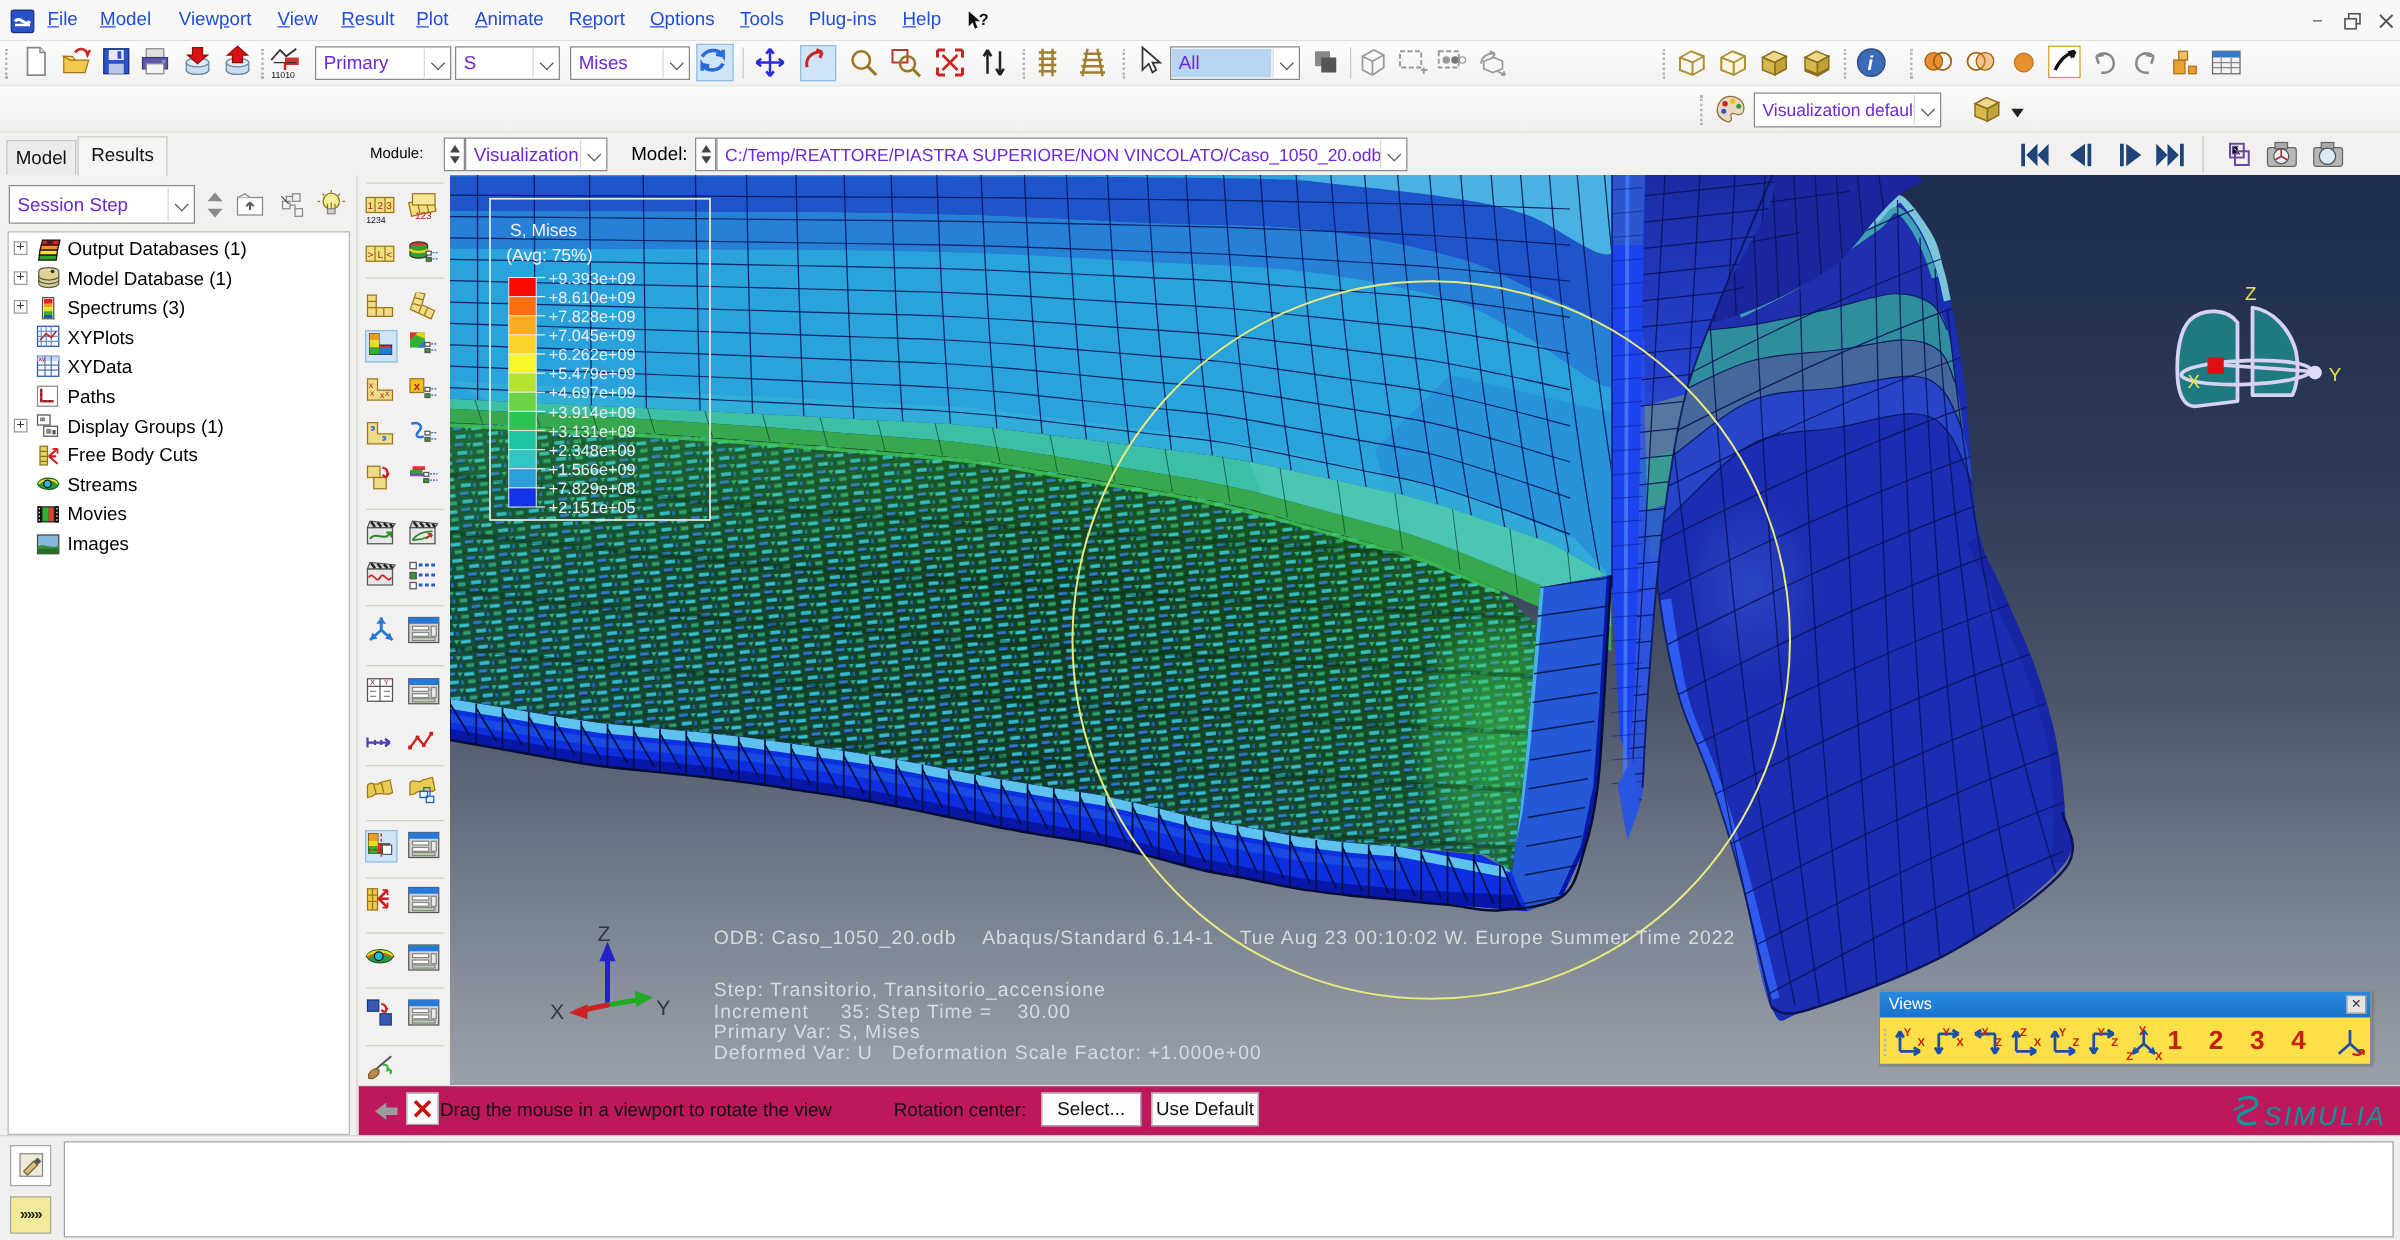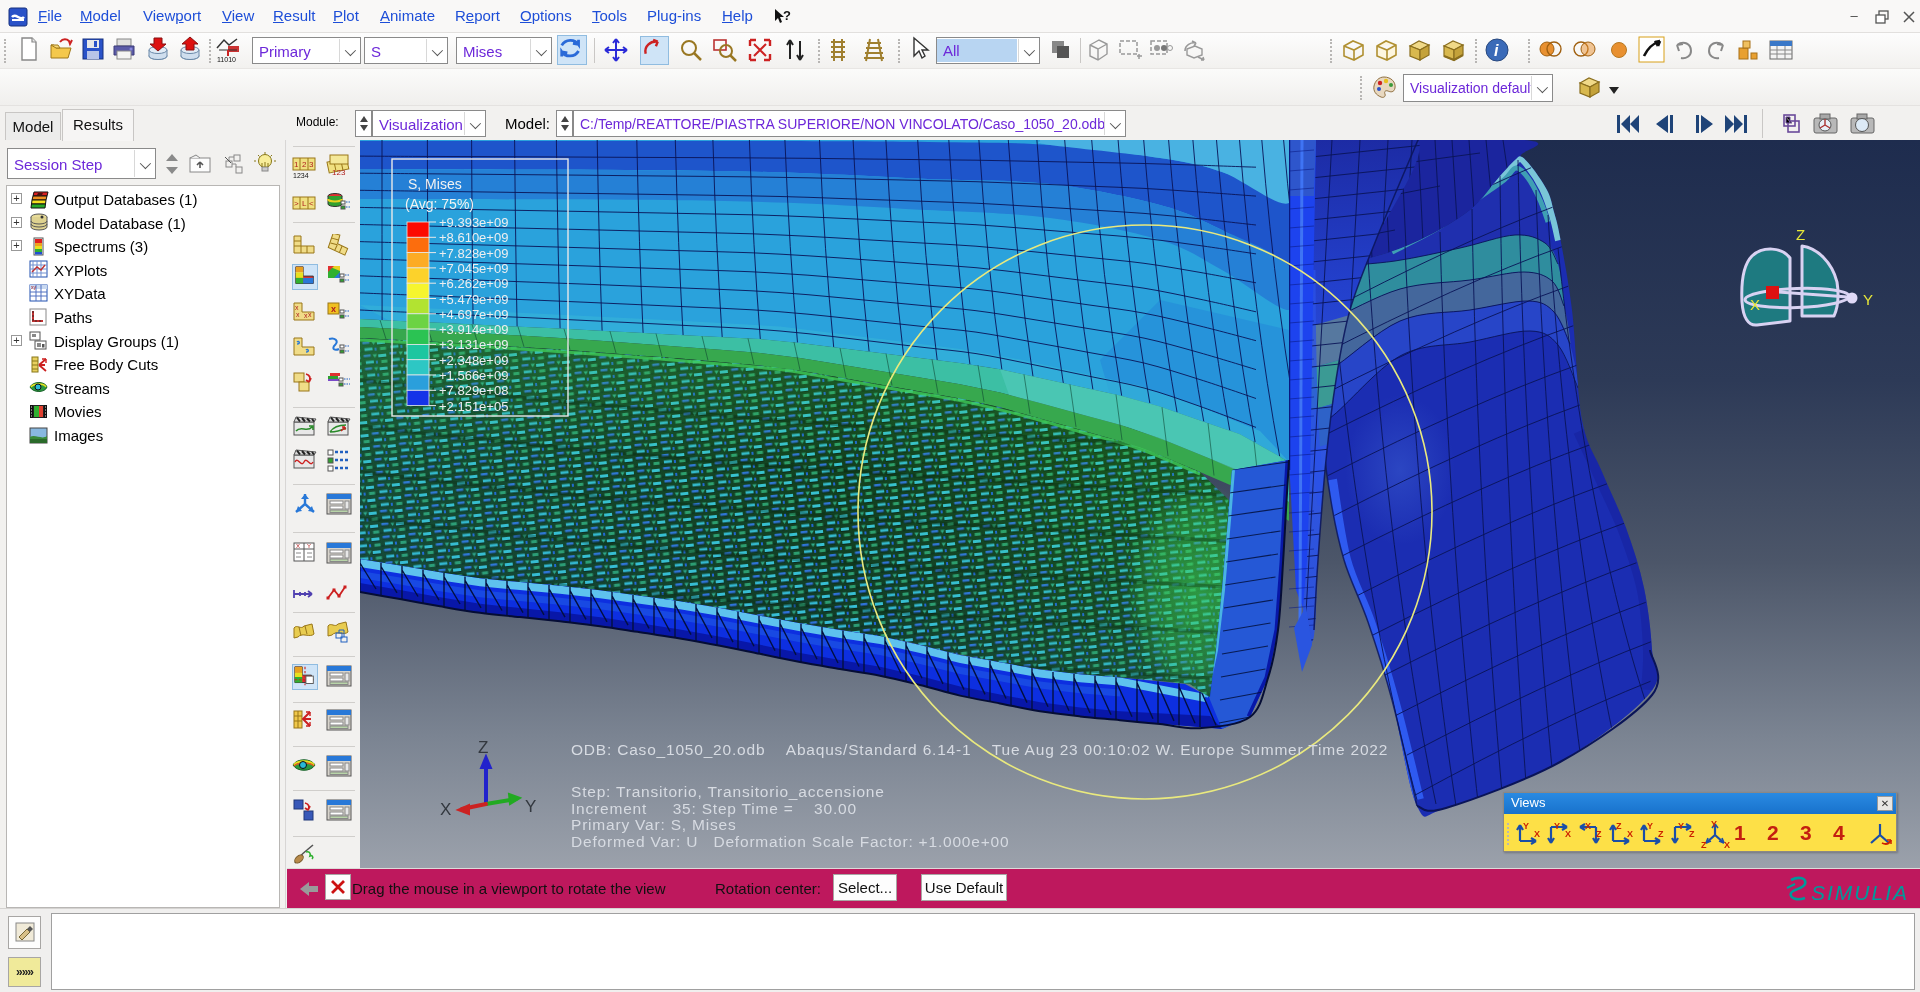--- a/index.html
+++ b/index.html
@@ -1119,21 +1119,21 @@
   </div>
 <div id="statusbar" class="abs">
     <svg class="ico" width="24" height="20" viewBox="0 0 24 20" style="left:10px;top:10px;">
       <path d="M3,10 L12,3 L12,7 L21,7 L21,13 L12,13 L12,17 Z" fill="#9a9a9a"></path>
     </svg>
     <div class="btn" style="left:38px;top:5px;width:26px;height:26px"><svg class="ico" width="20" height="20" viewBox="0 0 20 20" style="position:relative;top:2px">
         <path d="M4,4 L16,16 M16,4 L4,16" stroke="#cc1111" stroke-width="2.8"></path>
       </svg></div>
     <div style="position:absolute;left:65px;top:11px;font-size:15px;color:#111">Drag the mouse in a viewport to rotate the view</div>
     <div style="position:absolute;left:428px;top:11px;font-size:15px;color:#111">Rotation center:</div>
-    <div class="btn" style="left:546px;top:5px;width:64px;height:27px;line-height:25px">Select...</div>
+    <div class="btn" style="left:546px;top:5px;width:80px;height:27px;line-height:25px">Select...</div>
     <div class="btn" style="left:634px;top:5px;width:86px;height:27px;line-height:25px">Use Default</div>
     <svg class="ico" width="150" height="34" viewBox="0 0 150 34" style="left:1496px;top:5px">
       <path d="M8,6 C16,2 24,4 22,10 C20,15 10,15 8,19 C6,24 14,27 22,24" stroke="#009b9b" stroke-width="2.6" fill="none"></path>
       <path d="M4,14 L12,10" stroke="#009b9b" stroke-width="2" fill="none"></path>
       <text x="28" y="26" font-size="21" font-style="italic" letter-spacing="2" fill="#009b9b" font-family="Liberation Sans,sans-serif">SIMULIA</text>
     </svg>
   </div>
 <div id="cliarea" class="abs">
     <div class="btn" style="left:8px;top:7px;width:33px;height:33px"><svg class="ico" width="24" height="24" viewBox="0 0 24 24" style="position:relative;top:3px">
         <rect x="3" y="3" width="18" height="18" fill="#f0ead8" stroke="#888"></rect>

